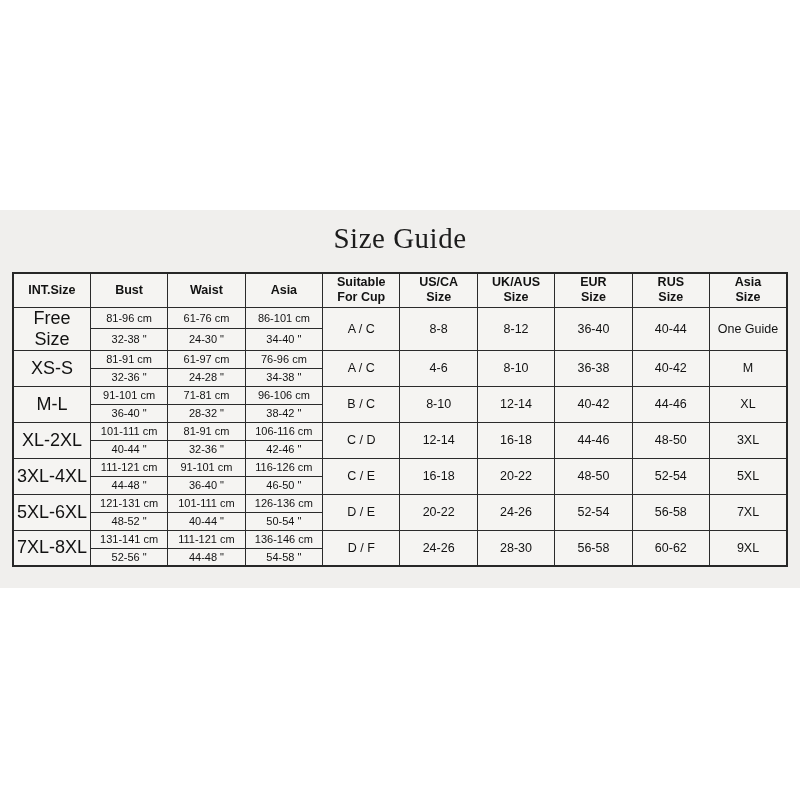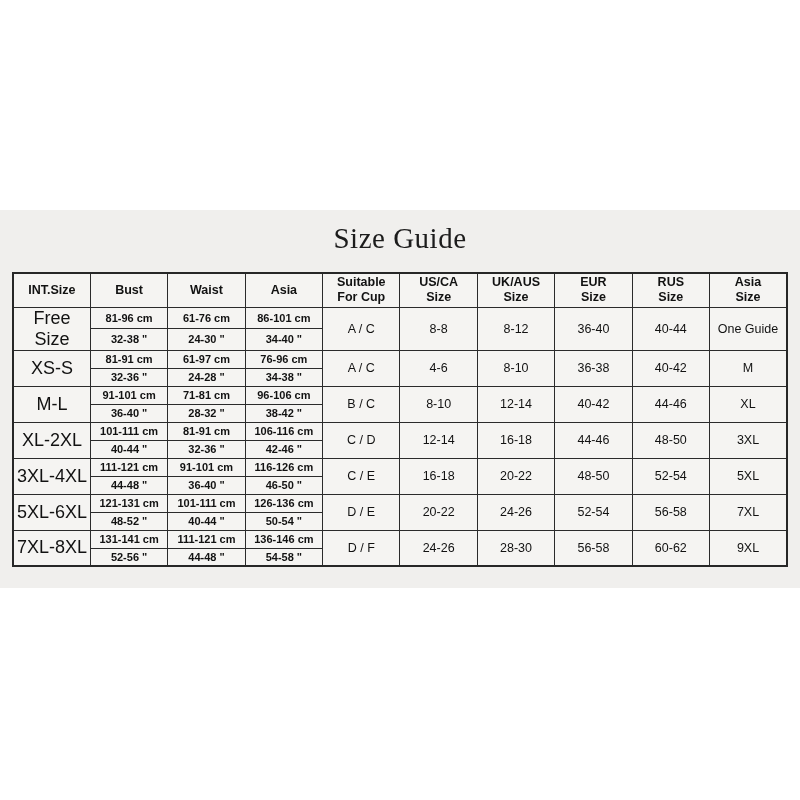--- a/index.html
+++ b/index.html
@@ -45,21 +45,21 @@
   .size-table thead th {
     height: 34px;
     font-size: 12.5px;
     font-weight: bold;
     line-height: 1.2;
     white-space: pre-line;
   }
   .size-table tbody tr { height: 18px; }
   .size-table tbody td { font-size: 12.5px; }
   .size-table td.c-int { font-size: 18px; }
-  .size-table td.c-metric { font-size: 11px; height: 18px; font-weight: bold; }
+  .size-table td.c-metric { font-size: 11px; height: 18px; }
 </style>
 </head>
 <body>
 
 <div class="page">
   <div class="panel">
     <h1 class="title">Size Guide</h1>
 
     <table class="size-table">
       <thead>

